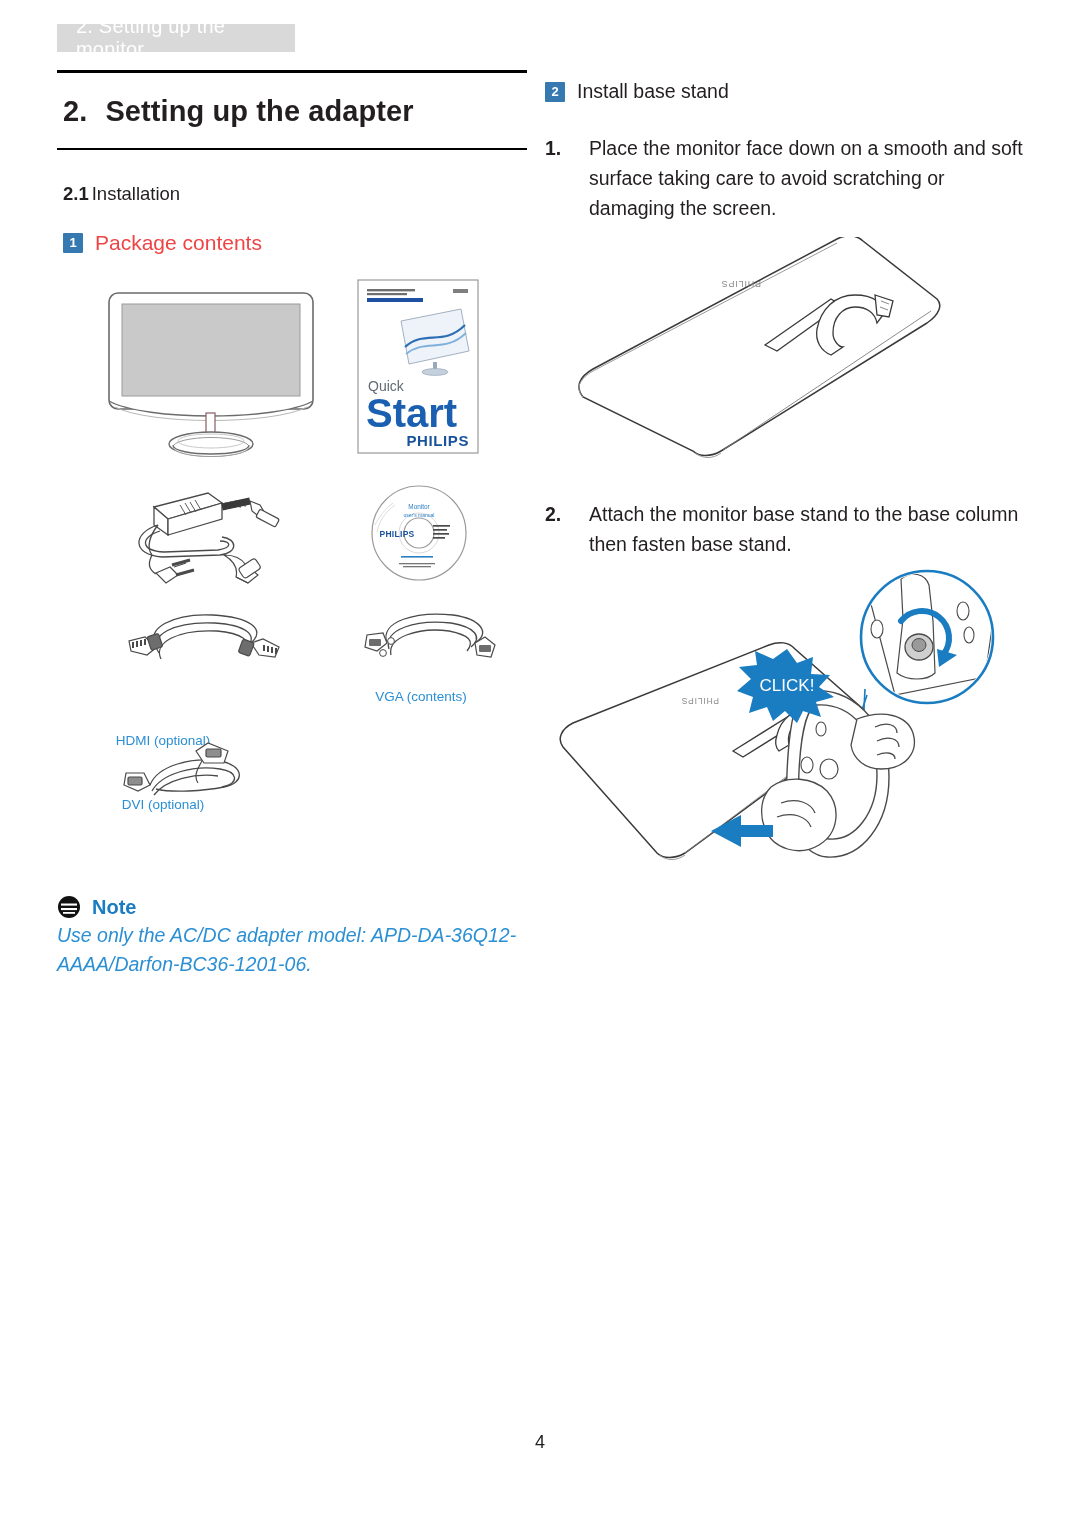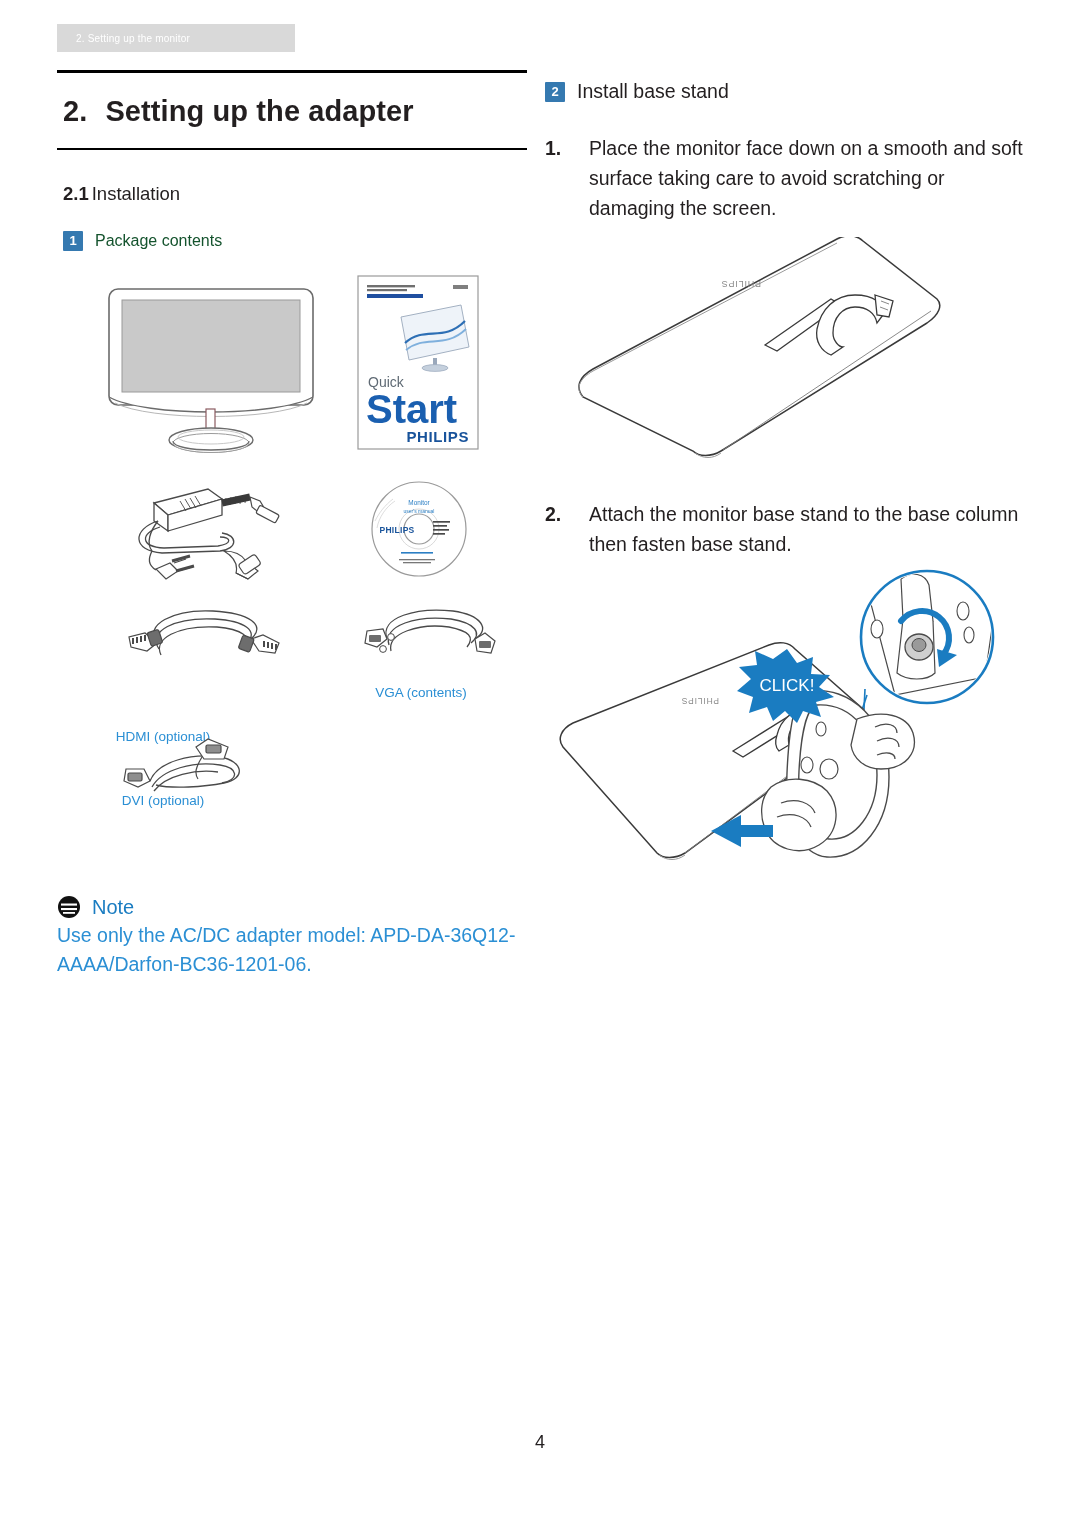--- a/index.html
+++ b/index.html
@@ -11,21 +11,21 @@
   .page{position:absolute;inset:0;}
 
   
   .header-tab{
     position:absolute; left:57px; top:24px;
     width:238px; height:28px;
     background:#d9d9d9;
     display:flex; align-items:center;
   }
   .header-tab .ht-text{
-    color:#ffffff; font-size:10px; letter-spacing:.2px;
+    color:#ffffff; font-size:20px; letter-spacing:.2px;
     padding-left:19px; font-weight:400;
   }
 
   
   .col-left{position:absolute; left:57px; top:70px; width:470px;}
   .col-right{position:absolute; left:545px; top:80px; width:480px;}
 
   
   .rule{height:2.5px;background:#000;width:470px;}
   .rule.thin{height:2px;}
@@ -46,21 +46,21 @@
   .badge{
     display:inline-flex; align-items:center; justify-content:center;
     width:20px; height:20px; background:#3579b0; color:#fff;
     font-size:13px; font-weight:700; line-height:1; flex:none;
     border-radius:1px;
   }
   .sub-head{
     display:flex; align-items:center; gap:12px;
     margin-top:26px; margin-left:6px;
   }
-  .sub-head .sh-text{font-size:16px;color:#14532d;}
+  .sub-head .sh-text{font-size:21px;color:#ef4444;}
 
   
   .pkg{position:relative; width:470px; height:610px; margin-top:14px;}
   .pkg-item{position:absolute;}
   .caption{
     position:absolute; text-align:center; width:100%;
     color:#2b8fd4; font-size:13.5px;
   }
 
   
@@ -68,23 +68,23 @@
     display:flex; gap:18px; font-size:19.5px; line-height:30px;
     color:#231f20;
   }
   .step .sidx{font-weight:700; flex:none; width:26px;}
   .step-head{display:flex;align-items:center;gap:12px;}
   .step-head .sh-text{font-size:19.5px;}
 
   
   .note-wrap{position:absolute; left:57px; top:895px; width:480px;}
   .note-head{display:flex;align-items:center;gap:11px;}
-  .note-title{color:#1a7cc1;font-size:20px;font-weight:400;text-align:right;}
+  .note-title{color:#1a7cc1;font-size:20px;font-weight:700;text-align:right;}
   .note-body{
-    color:#2b8fd4; font-size:19.5px; line-height:29px; margin-top:2px;
+    color:#2b8fd4; font-size:19.5px; line-height:29px; margin-top:2px;font-style:italic;
   }
 
   
   .pageno{
     position:absolute; left:0; right:0; top:1432px; text-align:center;
     font-size:18px; color:#231f20;
   }
 
   .click-burst{position:absolute;}
   svg{display:block;}

